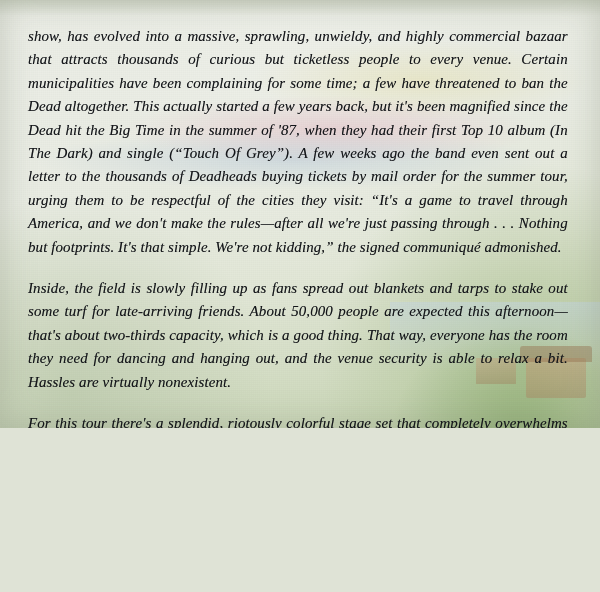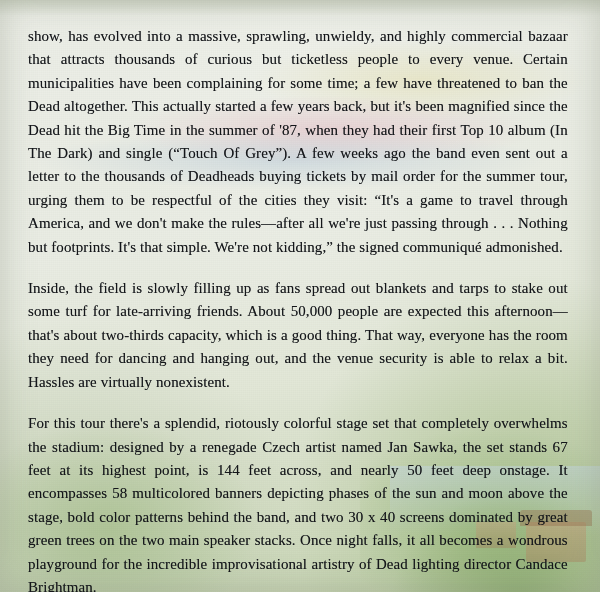--- a/index.html
+++ b/index.html
@@ -10,27 +10,28 @@
     width: 600px;
     height: 592px;
     overflow: hidden;
     font-family: "Liberation Serif", serif;
     background: #dfe3d6;
   }
 
   #page {
     position: relative;
     width: 600px;
-    height: 592px;
+    height: 428px;
     overflow: hidden;
     background:
       radial-gradient(circle at 88% 86%, rgba(176,196,150,0.85) 0%, rgba(176,196,150,0) 32%),
       radial-gradient(circle at 12% 92%, rgba(186,200,170,0.7) 0%, rgba(186,200,170,0) 30%),
       radial-gradient(ellipse at 50% 0%, rgba(238,240,233,0.95) 0%, rgba(233,236,226,0) 45%),
       linear-gradient(170deg, #eceee7 0%, #e9ece3 38%, #e2e7d7 62%, #d2dcc2 82%, #c3d2ae 100%);
+    font-style: italic;
   }
 
   
   .wash {
     position: absolute;
     pointer-events: none;
   }
   .wash-pink {
     left: 120px; top: 95px; width: 420px; height: 70px;
     background: radial-gradient(ellipse at 50% 50%, rgba(226,186,196,0.55) 0%, rgba(226,186,196,0) 70%);

